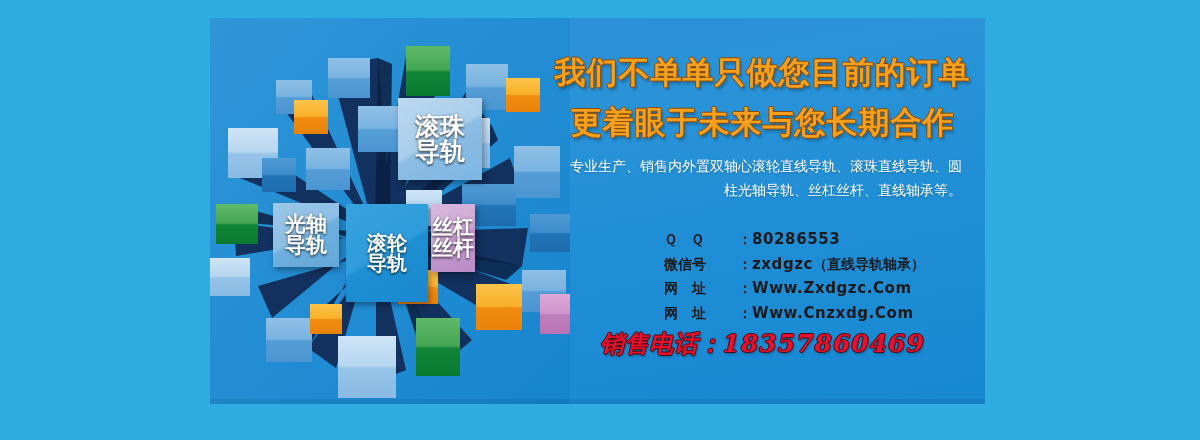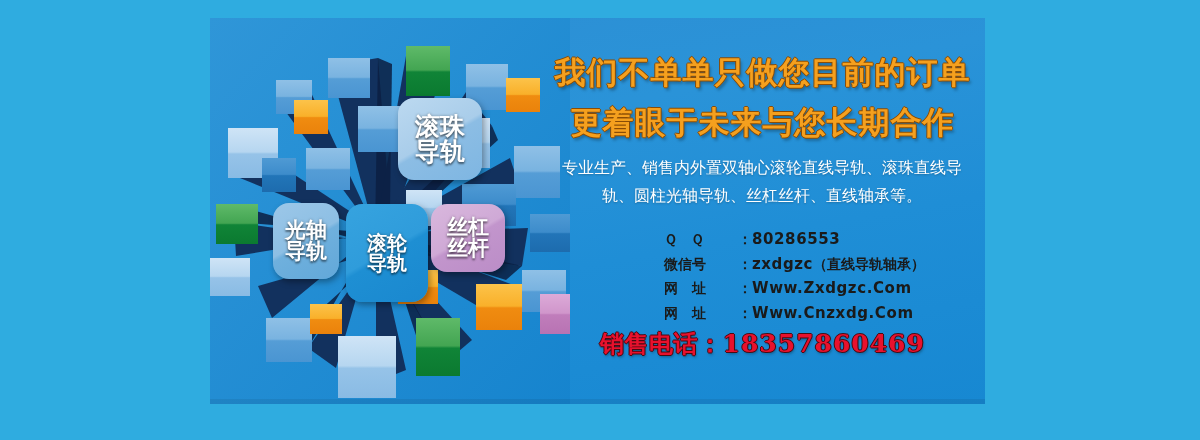--- a/index.html
+++ b/index.html
@@ -25,69 +25,68 @@
   #art{position:absolute;left:0;top:0;width:360px;height:386px;}
   #art svg{display:block;width:360px;height:386px;}
 
   
   .lbl{
     position:absolute;
     display:flex;flex-direction:column;align-items:center;justify-content:center;
     color:#ffffff;font-weight:bold;line-height:1.02;
     text-shadow:0 2px 2px rgba(0,0,0,.45), 0 0 3px rgba(0,0,0,.35);
     box-shadow:2px 3px 6px rgba(0,0,0,.35);
-    border-radius:16px;
   }
   .lbl span{display:block;}
 
   #lbl-gunzhu{
     left:188px;top:80px;width:84px;height:82px;font-size:25px;
     background:linear-gradient(150deg,#bcd9f0 0%,#a9cdea 48%,#8cbde4 52%,#7eb6e2 100%);
   }
   #lbl-guangzhou{
-    left:63px;top:185px;width:66px;height:76px;font-size:21px;
+    left:63px;top:185px;width:66px;height:64px;font-size:21px;
     background:linear-gradient(150deg,#9cc7e8 0%,#8dbfe4 48%,#6fb0dd 52%,#62a8d9 100%);
   }
   #lbl-gunlun{
     left:136px;top:186px;width:82px;height:98px;font-size:20px;
     background:linear-gradient(150deg,#36a3df 0%,#2f9cdb 48%,#1e8fd3 52%,#1a88cf 100%);
   }
   #lbl-sigang{
-    left:221px;top:186px;width:74px;height:68px;font-size:21px;
+    left:221px;top:186px;width:44px;height:68px;font-size:21px;
     background:linear-gradient(150deg,#d9b8dd 0%,#cfa9d6 48%,#c295cc 52%,#bb8dc7 100%);
   }
 
   
   #copy{position:absolute;left:330px;top:0;width:445px;height:386px;}
 
   .headline{
     color:#F5A01E;font-weight:bold;font-size:31px;letter-spacing:1px;
     text-align:center;line-height:1.32;
     text-shadow:-1px 0 0 #8a4c06, 1px 0 0 #8a4c06, 0 -1px 0 #8a4c06,
                  0 1px 0 #8a4c06, 2px 3px 3px rgba(0,0,0,.3);
   }
   #headline1{position:absolute;left:0;top:34px;width:445px;}
   #headline2{position:absolute;left:0;top:84px;width:445px;}
 
   #desc{
     position:absolute;left:22px;top:136px;width:400px;
-    color:#ffffff;font-size:16px;line-height:1.72;text-align:center;
+    color:#ffffff;font-size:14px;line-height:1.72;text-align:right;
     text-shadow:0 1px 2px rgba(0,0,0,.25);
   }
 
   #contact{position:absolute;left:84px;top:212px;width:330px;color:#1a1a1a;}
   .crow{display:flex;align-items:baseline;margin-bottom:5.5px;font-size:14px;font-weight:bold;}
   .ckey{width:74px;flex:0 0 74px;letter-spacing:0;text-align:justify;}
   .ckey.spread{display:flex;justify-content:space-between;margin-left:40px;}
   .ckey.spread:after{content:"";width:0;}
   .cval{font-size:15px;letter-spacing:.6px;font-weight:bold;}
   .cnote{font-size:14px;font-weight:bold;letter-spacing:0;}
 
   #phone{
-    position:absolute;left:0;top:310px;width:445px;text-align:center;
+    position:absolute;left:0;top:310px;width:445px;text-align:center;font-style:italic;
   }
   #phone .ptxt{
     display:inline-block;color:#E8112D;font-weight:bold;font-size:24px;letter-spacing:.5px;
     text-shadow:-1px 0 0 #4a0a12, 1px 0 0 #4a0a12, 0 -1px 0 #4a0a12,
                  0 1px 0 #4a0a12, 1px 2px 3px rgba(0,0,0,.35);
   }
   #phone .pnum{font-family:"DejaVu Serif","Liberation Serif",serif;font-size:25px;letter-spacing:1px;}
 </style>
 </head>
 <body>

